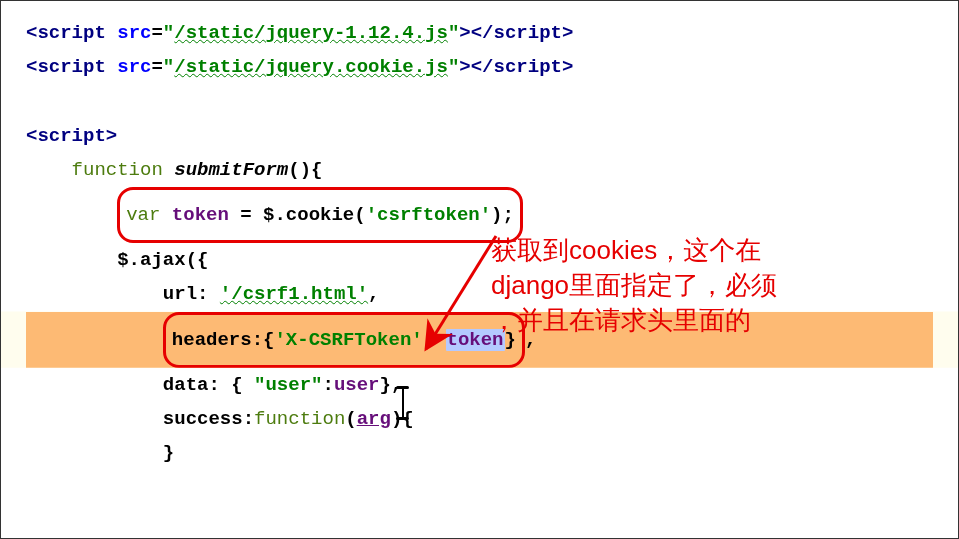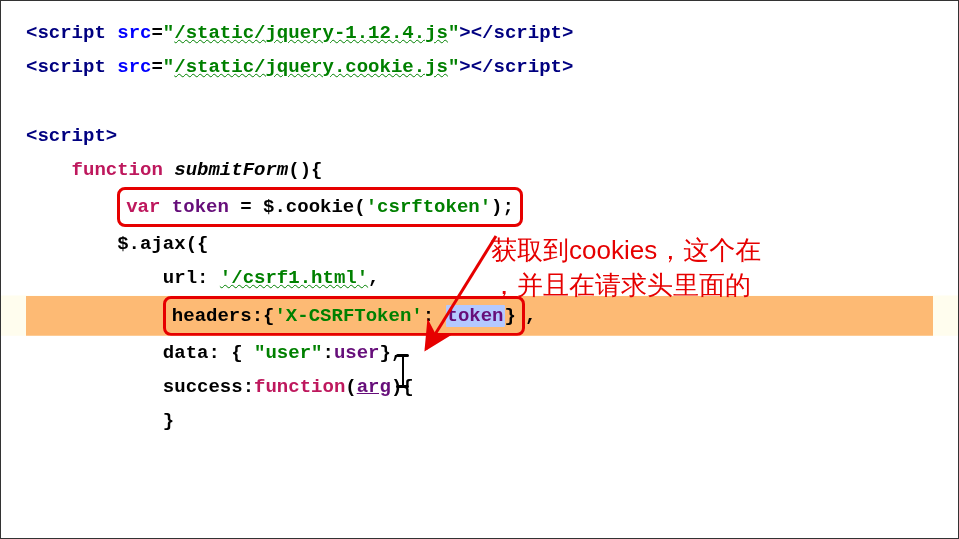--- a/index.html
+++ b/index.html
@@ -21,21 +21,21 @@
 
   pre, code, div.codeblock {
     margin: 0;
     padding: 0;
     font-family: inherit;
   }
 
   .tok-tag    { color: #000080; font-weight: bold; }   
   .tok-attr   { color: #0000ff; font-weight: bold; }   
   .tok-str    { color: #008000; font-weight: bold; }   
-  .tok-kw     { color: #be185d; font-weight: bold; }   
+  .tok-kw     { color: #4d7c0f; font-weight: normal; }   
   .tok-fn     { color: #000000; font-style: italic; }  
   .tok-id     { color: #000000; }
   .tok-local  { color: #660e7a; }                      
   .tok-plain  { color: #000000; font-weight: bold; }
 
   .wavy { text-decoration: underline wavy #008000 1px; }
 
   .line {
     white-space: pre;
     line-height: 1.8;
@@ -44,22 +44,22 @@
   }
 
   .hl-row {
     background: #fdba74;
     box-shadow: 0 0 0 1000px #fffdee;
     clip-path: inset(0 -1000px 0 -1000px);
   }
 
   .redbox {
     border: 3px solid #e60000;
-    border-radius: 8px;
-    padding: 0px 6px;
+    border-radius: 16px;
+    padding: 8px 6px;
     display: inline-block;
   }
 
   .annotation {
     position: absolute;
     left: 490px;
     top: 232px;
     width: 440px;
     color: #e60000;
     font-family: "Microsoft YaHei", "SimSun", sans-serif;
@@ -140,20 +140,21 @@
 
   <div class="line">            <span class="tok-plain">success</span><span class="tok-plain">:</span><span class="tok-kw">function</span><span class="tok-plain">(</span><span class="tok-local" style="text-decoration:underline">arg</span><span class="tok-plain">){</span></div>
 
 
   <div class="line">            <span class="tok-plain">}</span></div>
 
 </div>
 
 <div class="annotation">
   <span class="aline">获取到cookies，这个在</span>
+  <span class="aline">django里面指定了，必须</span>
   <span class="aline">，并且在请求头里面的</span>
 </div>
 
 <svg class="arrow">
   <defs>
     <marker id="ah" markerWidth="12" markerHeight="12" refX="9" refY="5" orient="auto">
       <path d="M0,0 L10,5 L0,10 L3,5 Z" fill="#e60000"></path>
     </marker>
   </defs>
   <line x1="125" y1="25" x2="55" y2="138" stroke="#e60000" stroke-width="3" marker-end="url(#ah)"></line>

